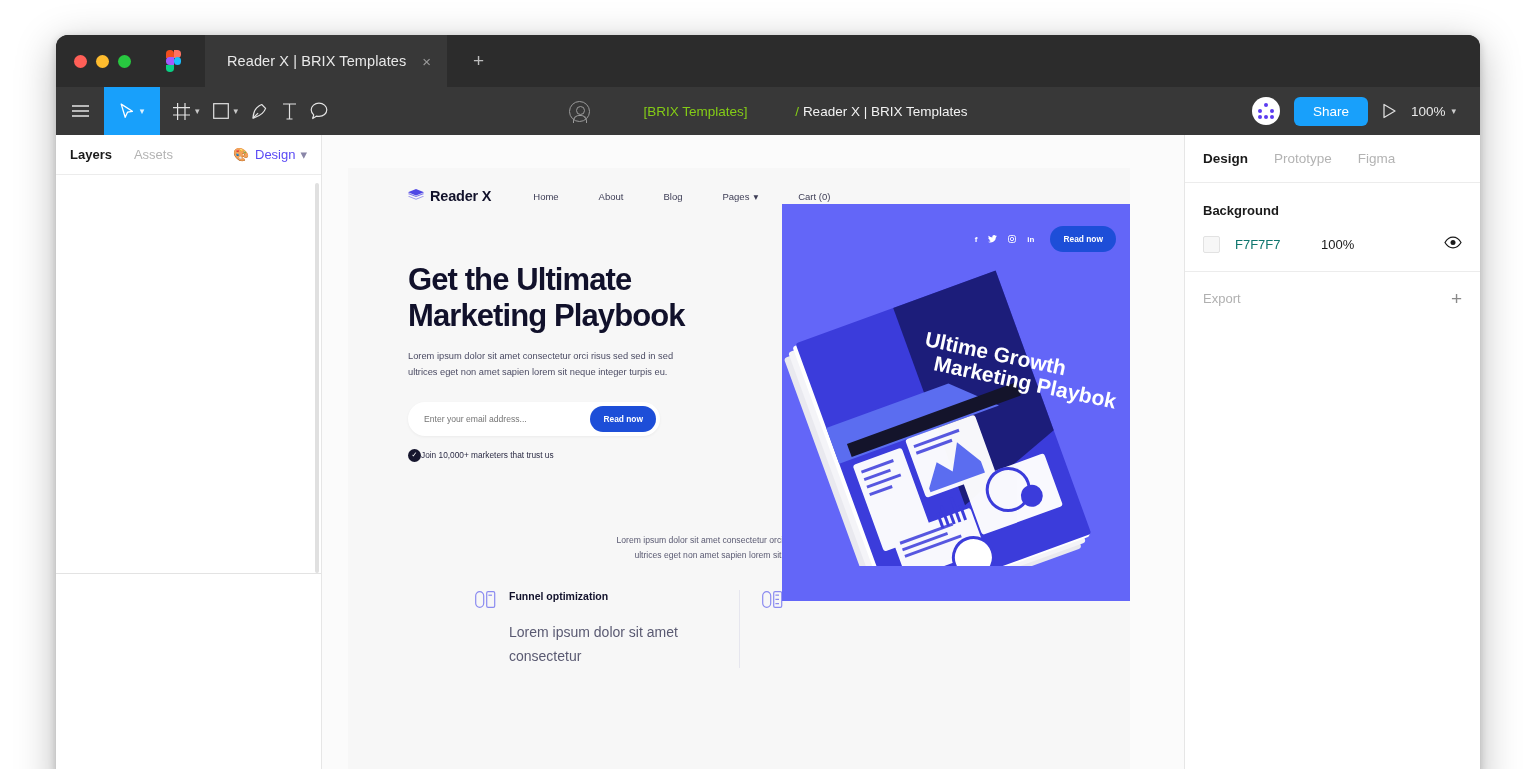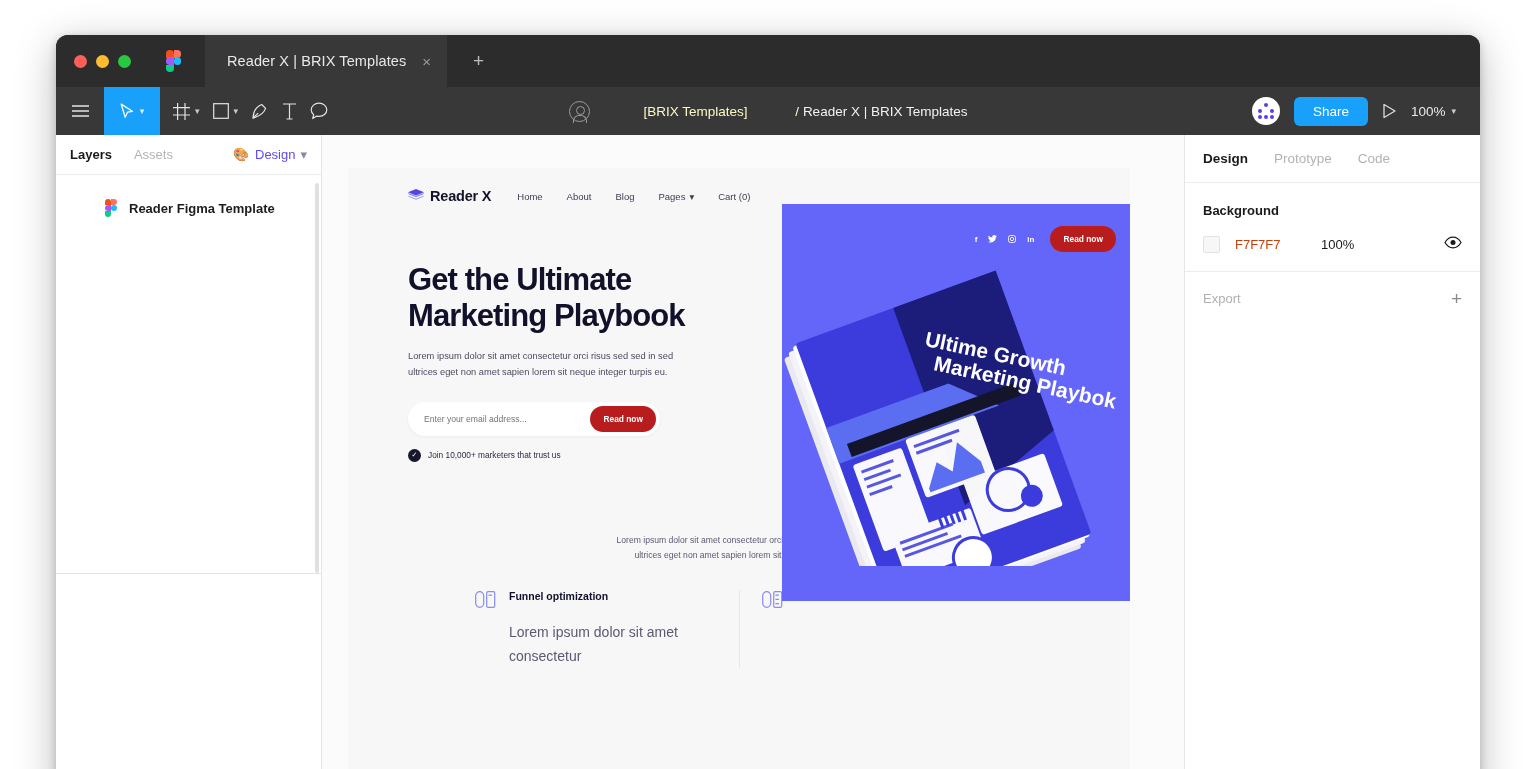--- a/index.html
+++ b/index.html
@@ -68,21 +68,21 @@
 
   .doctitle {
     position: absolute; left: 0; right: 0; top: 0; height: 48px;
     display: flex; align-items: center; justify-content: center; gap: 10px;
     pointer-events: none;
   }
   .doc-av { width: 21px; height: 21px; border-radius: 50%; border: 1.4px solid #9b9b9b; position: relative; }
   .doc-av::before { content:""; position:absolute; left:6.2px; top:4px; width:7px; height:7px; border-radius:50%; border:1.4px solid #9b9b9b; }
   .doc-av::after { content:""; position:absolute; left:3.6px; top:13px; width:12px; height:7px; border-radius:6px 6px 0 0; border:1.4px solid #9b9b9b; border-bottom:none; }
   .doc-text { font-size: 13.5px; color: #f2f2f2; white-space: nowrap; }
-  .doc-text .dim { color: #fef9c3; padding-left: 44px; }
+  .doc-text .dim { color: #84cc16; padding-left: 44px; }
 
   .tb-right {
     position: absolute; right: 24px; top: 0; height: 48px;
     display: flex; align-items: center; gap: 14px; justify-content: flex-end;
   }
   .avatar {
     width: 28px; height: 28px; border-radius: 50%; background: #fff;
     display: grid; grid-template-columns: repeat(3, 4px); grid-template-rows: repeat(3, 4px);
     gap: 2px; align-content: center; justify-content: center; padding: 0;
   }
@@ -134,40 +134,40 @@
   .canvas { flex: 1; position: relative; background: #fbfbfb; overflow: hidden; }
   .frame {
     position: absolute; left: 26px; top: 33px; width: 782px; height: 628px;
     background: #f7f7f7; overflow: hidden;
   }
 
   
   .site-nav { display: flex; align-items: center; padding: 20px 0 0 60px; gap: 26px; }
   .brand { display: flex; align-items: center; gap: 6px; }
   .brand-text { font-size: 14.5px; font-weight: bold; color: #12122b; letter-spacing: -.2px; }
-  .nav-links { display: flex; align-items: center; gap: 24px; margin-left: 0; text-align: right; }
+  .nav-links { display: flex; align-items: center; gap: 40px; margin-left: 16px; text-align: right; }
   .nav-links a { font-size: 9.5px; color: #3d3d55; text-decoration: none; display: flex; align-items: center; gap: 4px; }
 
   .hero { display: flex; position: relative; }
   .hero-left { width: 430px; padding: 58px 0 0 60px; }
   .h1 { font-size: 31px; line-height: 1.16; font-weight: bold; color: #11112b; letter-spacing: -.9px; }
   .hero-p { margin-top: 15px; font-size: 9.3px; line-height: 1.72; color: #4b4b63; max-width: 268px; }
   .email-row {
     margin-top: 21px; width: 252px; height: 34px; background: #fff; border-radius: 20px;
     display: flex; align-items: center; padding: 0 4px 0 16px; box-shadow: 0 1px 3px rgba(0,0,0,.05);
   }
   .email-row input {
     flex: 1; border: none; outline: none; font-size: 8.6px; color: #8b8ba3;
     font-family: inherit; background: transparent;
   }
   .btn-dark {
-    background: #b91c1c; color: #fff; border: none; border-radius: 16px;
+    background: #1d4ed8; color: #fff; border: none; border-radius: 16px;
     font-size: 8.4px; font-weight: bold; padding: 8px 13px; font-family: inherit; cursor: pointer;
   }
-  .trust { margin-top: 13px; display: flex; align-items: center; gap: 7px; font-size: 8.3px; color: #2b2b44; }
+  .trust { margin-top: 13px; display: flex; align-items: center; font-size: 8.3px; color: #2b2b44; }
   .check {
     width: 13px; height: 13px; border-radius: 50%; background: #16162e; color: #fff;
     font-size: 7px; display: flex; align-items: center; justify-content: center; flex: none;
   }
 
   .hero-right { position: absolute; right: 0; top: 0; width: 348px; height: 397px; background: #6366f8; }
   .hero-social { position: absolute; right: 14px; top: 22px; display: flex; align-items: center; gap: 11px; }
   .hero-social span { color: #fff; font-size: 8px; display: flex; align-items: center; }
 
   
@@ -184,21 +184,21 @@
 
   
   .right { width: 296px; background: #fff; border-left: 1px solid #e6e6e6; }
   .rtabs { height: 48px; display: flex; align-items: center; gap: 26px; padding: 0 18px; border-bottom: 1px solid #ececec; }
   .rtab { font-size: 13.5px; color: #b3b3b3; cursor: pointer; }
   .rtab.on { color: #1a1a1a; font-weight: bold; }
   .rsec { padding: 20px 18px 18px; border-bottom: 1px solid #ececec; }
   .rsec-title { font-size: 13px; font-weight: bold; color: #1a1a1a; }
   .fill-row { margin-top: 17px; display: flex; align-items: center; }
   .swatch { width: 17px; height: 17px; background: #f7f7f7; border: 1px solid #e2e2e2; border-radius: 2px; flex: none; }
-  .fill-hex { font-size: 13px; color: #c2410c; margin-left: 15px; width: 86px; cursor: pointer; }
+  .fill-hex { font-size: 13px; color: #0f766e; margin-left: 15px; width: 86px; cursor: pointer; }
   .fill-op { font-size: 13px; color: #1a1a1a; cursor: pointer; }
   .eye { margin-left: auto; cursor: pointer; }
   .export-row { padding: 17px 18px; display: flex; align-items: center; }
   .export-lbl { font-size: 13px; color: #b0b0b0; }
   .export-plus { margin-left: auto; font-size: 19px; color: #8a8a8a; line-height: 1; cursor: pointer; }
 </style>
 </head>
 <body>
 
 <div class="stage">
@@ -308,30 +308,20 @@
 
       <div class="left">
         <div class="left-tabs">
           <span class="ltab on">Layers</span>
           <span class="ltab">Assets</span>
           <span class="design-pill">
             <span>🎨</span>
             <span>Design</span>
             <span class="cv">▾</span>
           </span>
-        </div>
-        <div class="layer-row">
-          <div class="layer-logo figma-logo">
-            <div class="fseg fs1"></div>
-              <div class="fseg fs2"></div>
-              <div class="fseg fs3"></div>
-            <div class="fseg fs4"></div>
-              <div class="fseg fs5"></div>
-          </div>
-          <span class="layer-name">Reader Figma Template</span>
         </div>
         <div class="left-scroll"></div>
         <div class="left-split"></div>
       </div>
 
       <div class="canvas">
         <div class="frame">
 
           <div class="site-nav">
             <div class="brand">
@@ -464,21 +454,21 @@
             </div>
           </div>
 
         </div>
       </div>
 
       <div class="right">
         <div class="rtabs">
           <span class="rtab on">Design</span>
           <span class="rtab">Prototype</span>
-          <span class="rtab">Code</span>
+          <span class="rtab">Figma</span>
         </div>
         <div class="rsec">
           <div class="rsec-title">Background</div>
           <div class="fill-row">
             <span class="swatch"></span>
             <span class="fill-hex">F7F7F7</span>
             <span class="fill-op">100%</span>
             <span class="eye">
               <svg width="18" height="13" viewBox="0 0 18 13" fill="none">
                 <path d="M1 6.5S4 1.2 9 1.2s8 5.3 8 5.3-3 5.3-8 5.3-8-5.3-8-5.3z" stroke="#1a1a1a" stroke-width="1.2"></path>

